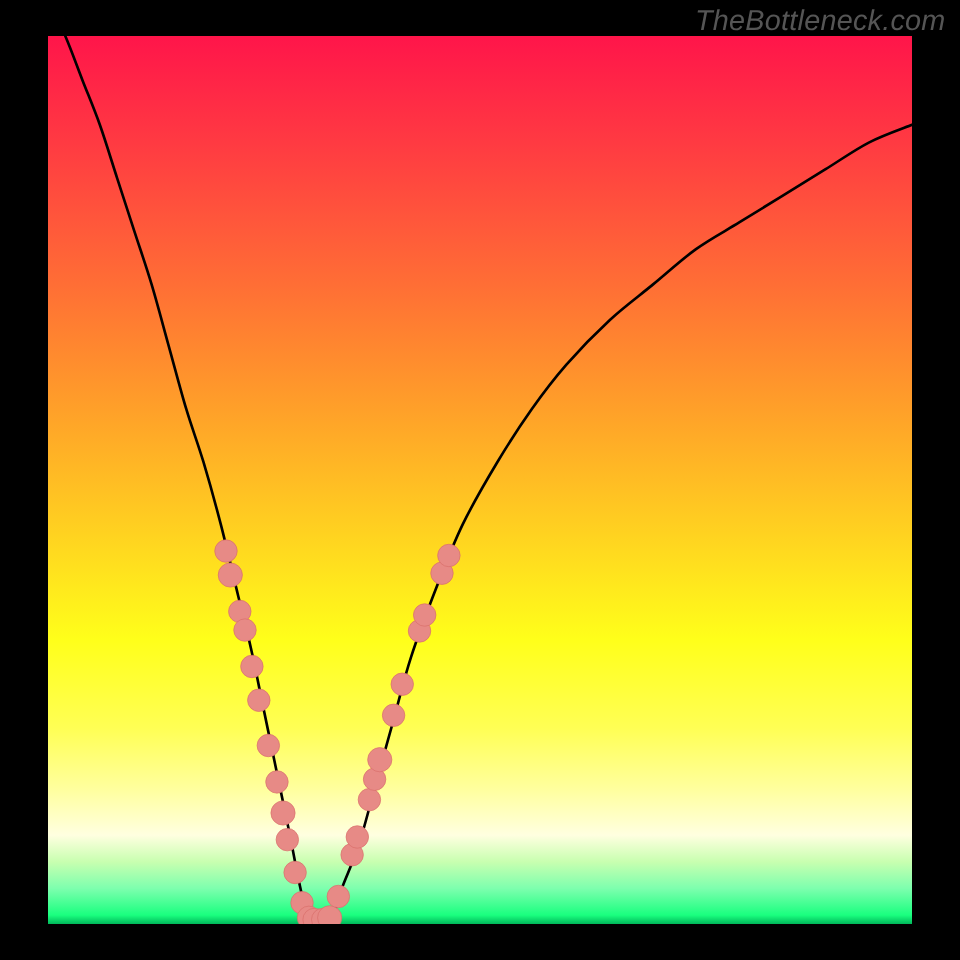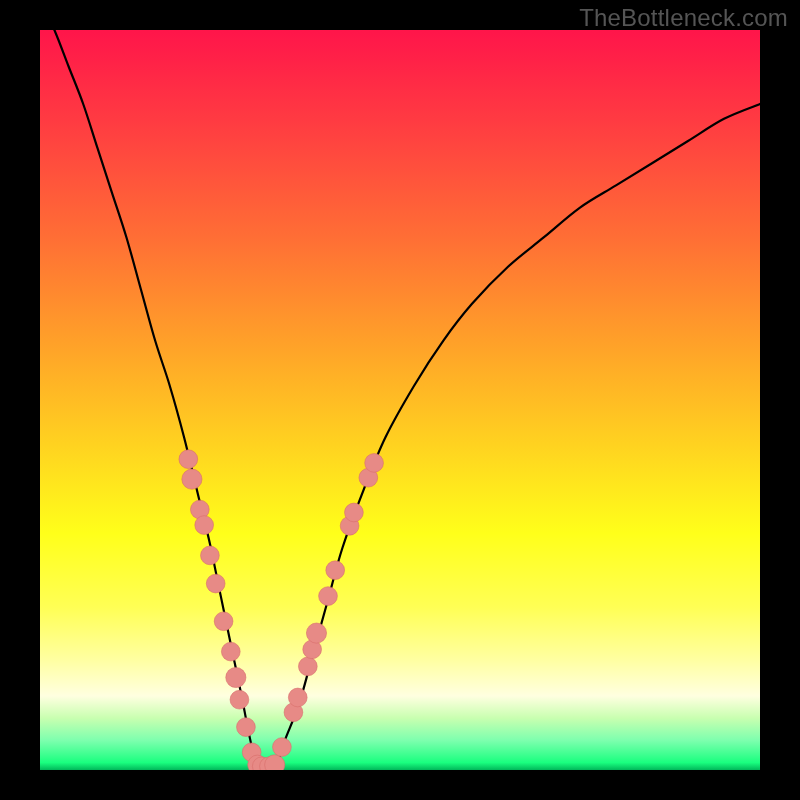--- a/index.html
+++ b/index.html
@@ -50,20 +50,21 @@
   }
   .attribution {
     position: absolute;
     top: 4px;
     right: 12px;
     color: #555;
     font-size: 24px;
     font-weight: 500;
     letter-spacing: 0.2px;
     user-select: none;
+    font-style: italic;
   }
 </style>
 </head>
 <body>
 
 <div class="frame">
   <div class="attribution">TheBottleneck.com</div>
 
   <div class="plot">
     <svg viewBox="0 0 720 740" preserveAspectRatio="none">

